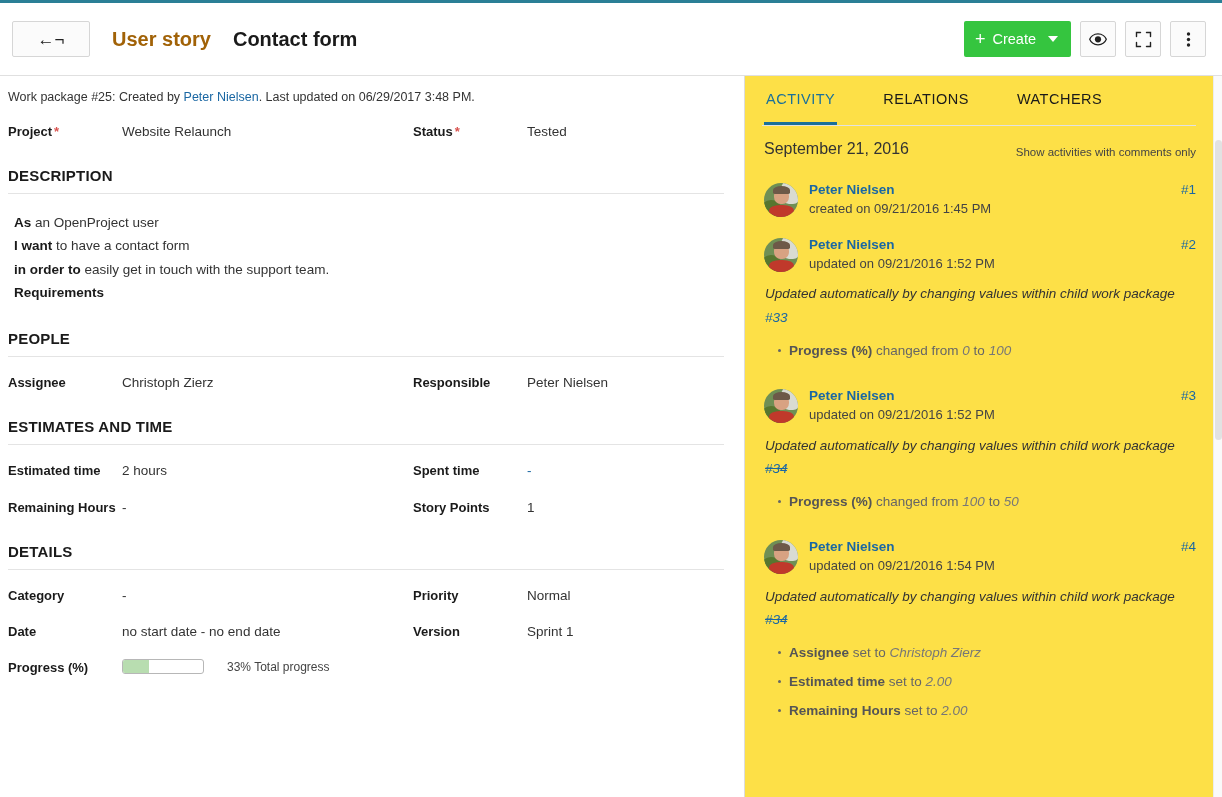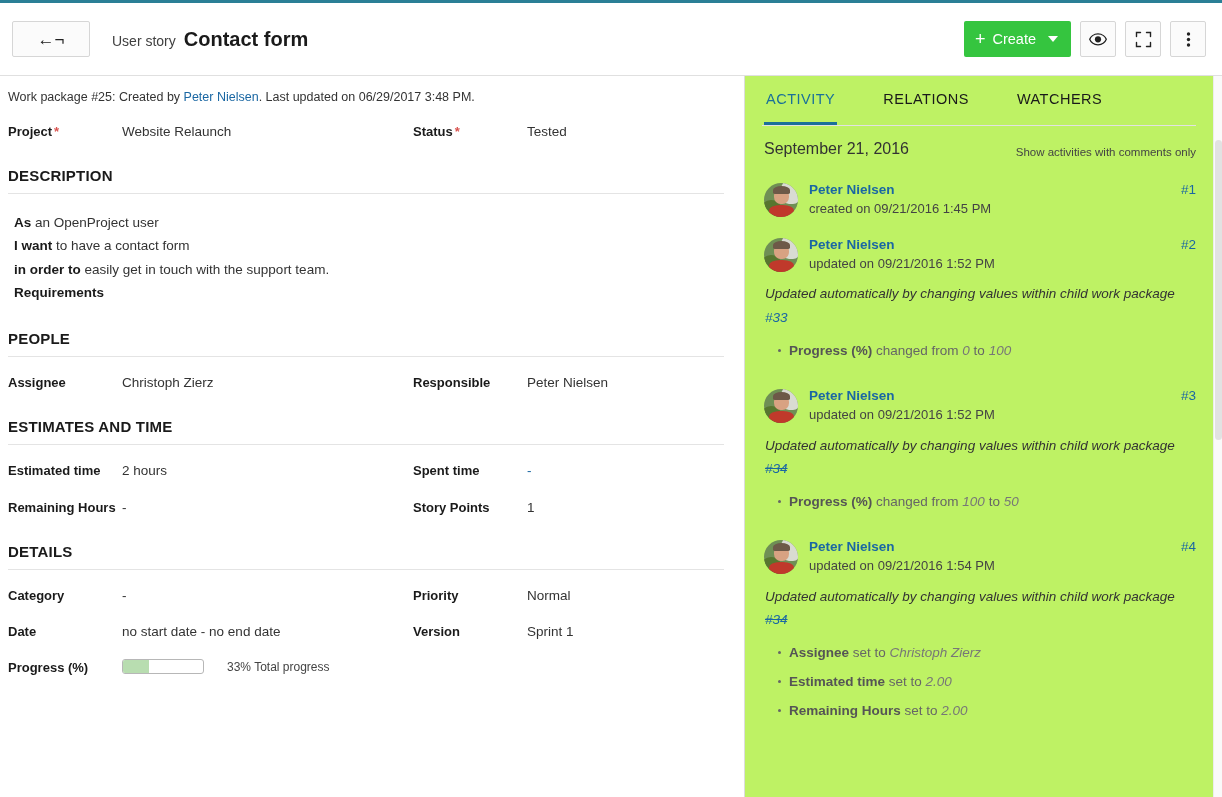--- a/index.html
+++ b/index.html
@@ -60,30 +60,30 @@
   }
 
   .title-block {
     display: flex;
     align-items: baseline;
     margin-left: 22px;
     flex: 1 1 auto;
     min-width: 0;
   }
   .title-type {
-    font-size: 14px;
-    font-weight: normal;
-    color: #404040;
+    font-size: 20px;
+    font-weight: bold;
+    color: #a16207;
     white-space: nowrap;
   }
   .title-subject {
     font-size: 20px;
     font-weight: bold;
     color: #1a1a1a;
-    margin-left: 8px;
+    margin-left: 22px;
     white-space: nowrap;
   }
 
   .toolbar-right {
     display: flex;
     align-items: center;
     gap: 9px;
     flex: none;
   }
 
@@ -221,21 +221,21 @@
     margin-left: 23px;
     white-space: nowrap;
   }
 
   
   .right-pane {
     width: 477px;
     height: 100%;
     position: relative;
     overflow: hidden;
-    background: #bef264;
+    background: #fde047;
   }
   .right-inner {
     padding: 0 26px 0 17px;
     height: 100%;
   }
 
   .tabs {
     display: flex;
     align-items: stretch;
     height: 50px;

